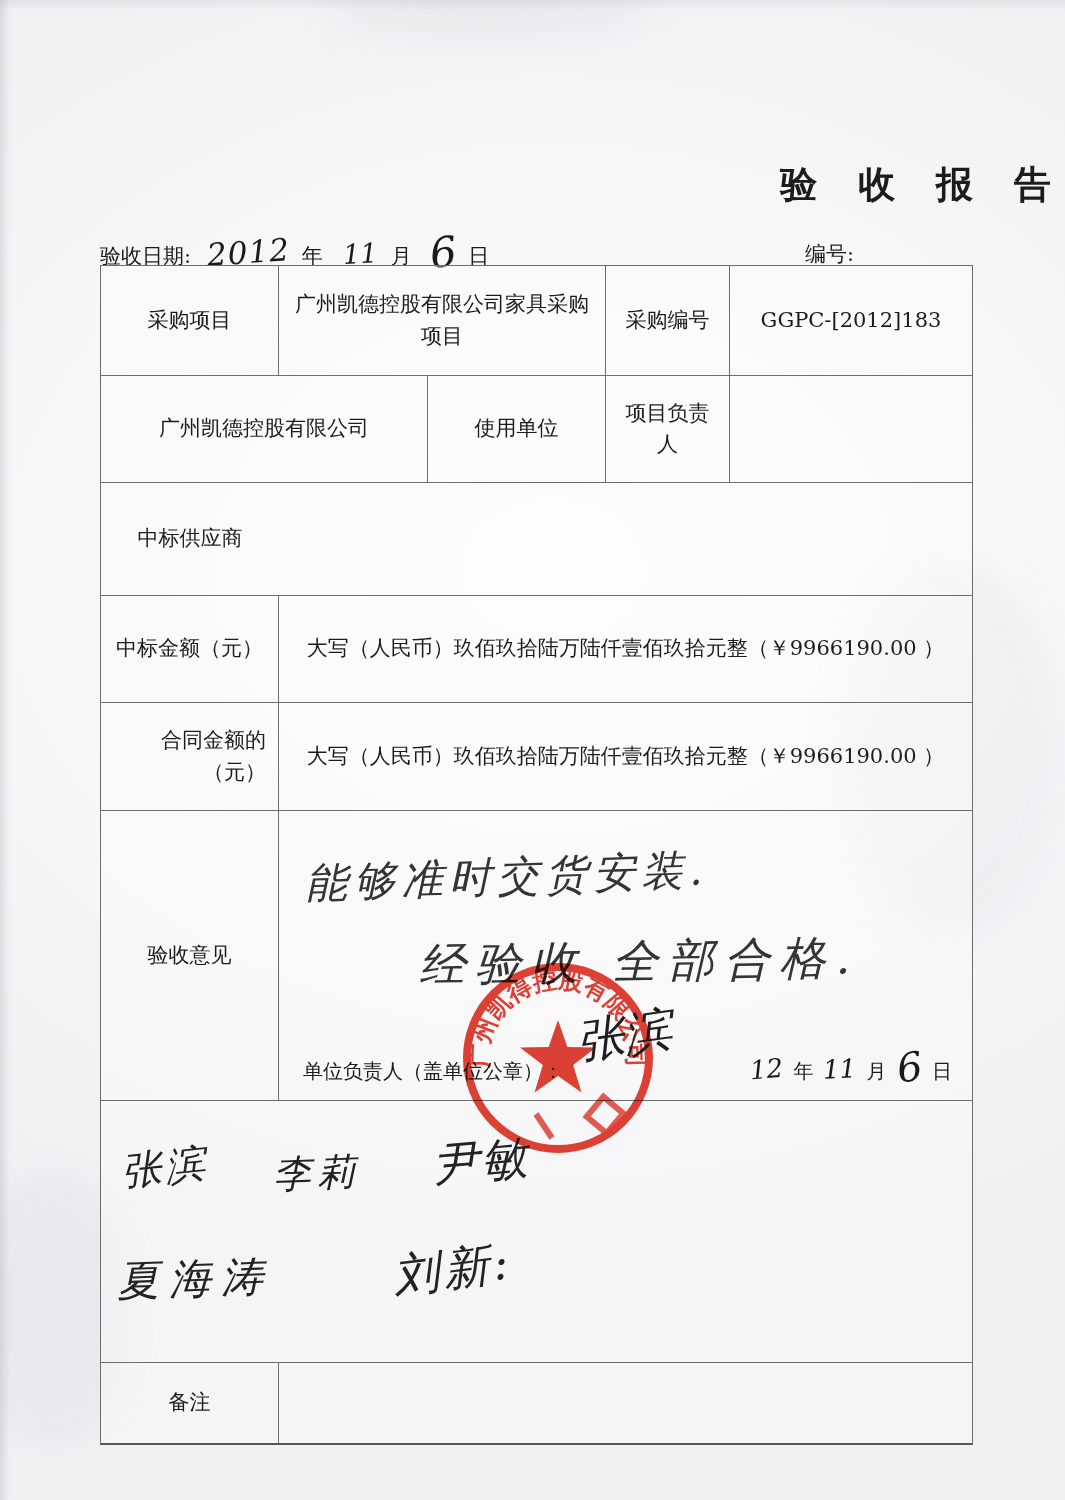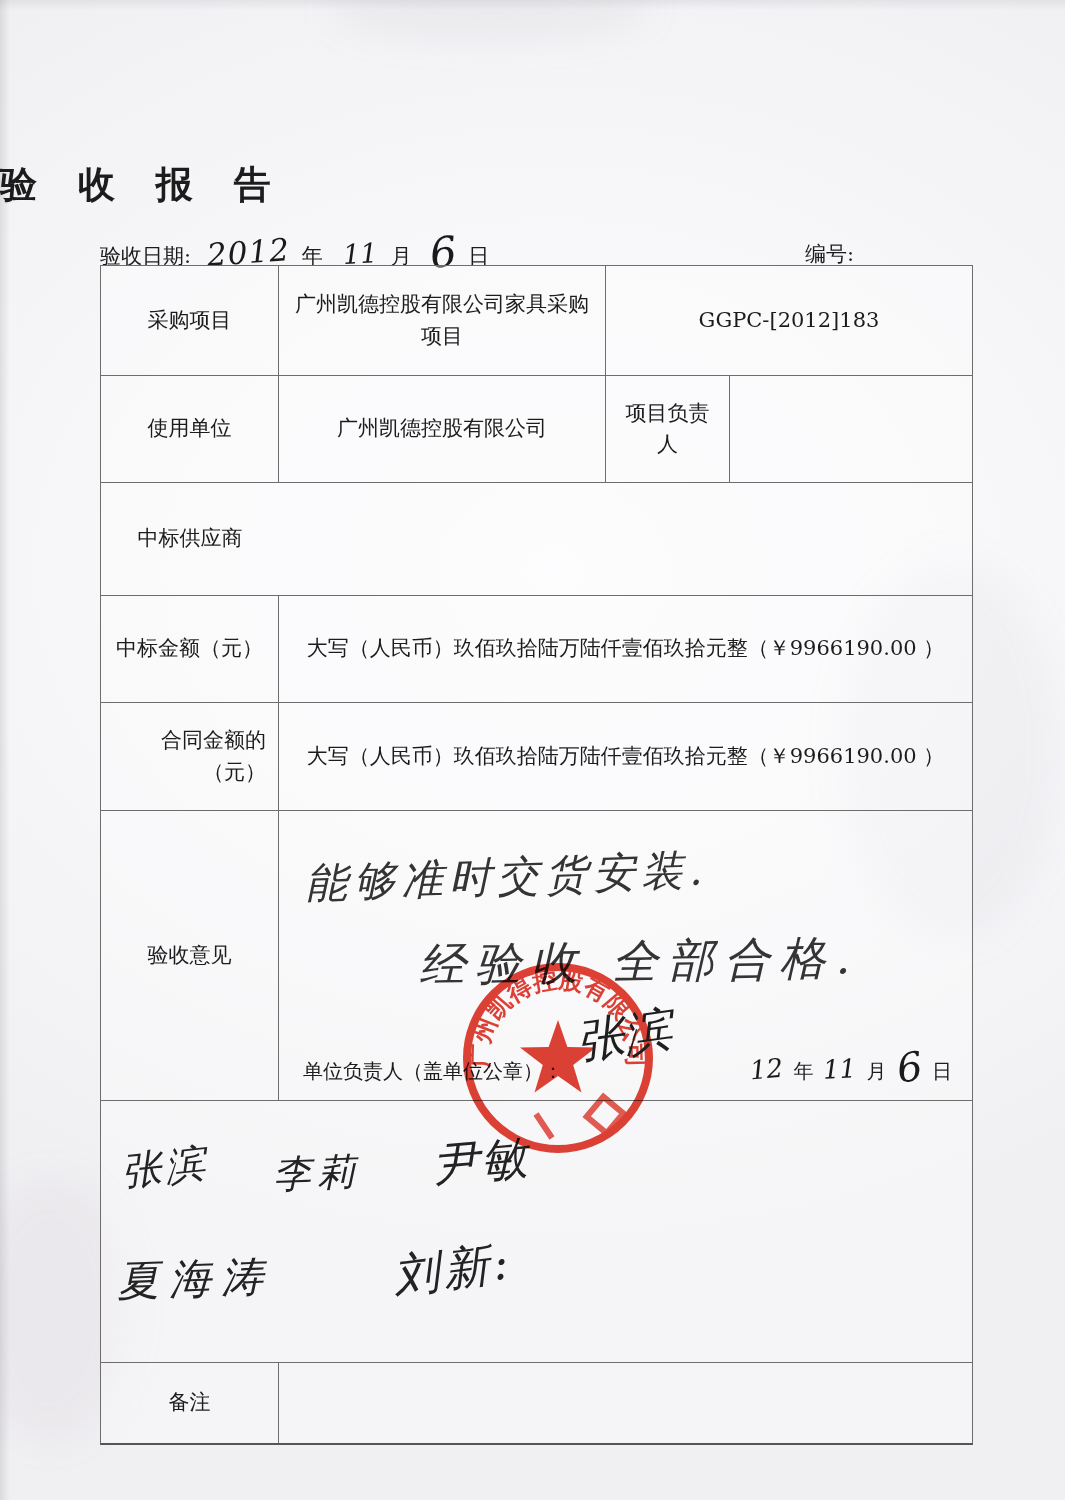--- a/index.html
+++ b/index.html
@@ -15,21 +15,21 @@
   .scan-edge-left{position:absolute;left:0;top:0;width:10px;height:100%;
     background:linear-gradient(90deg, rgba(120,118,125,0.18), rgba(120,118,125,0));}
   .scan-edge-top{position:absolute;left:0;top:0;width:100%;height:10px;
     background:linear-gradient(180deg, rgba(120,118,125,0.12), rgba(120,118,125,0));}
   .scan-blob{position:absolute;border-radius:50%;filter:blur(18px);background:rgba(160,158,166,0.10);}
   .blob1{left:330px;top:-22px;width:320px;height:60px;}
   .blob2{left:840px;top:560px;width:220px;height:380px;background:rgba(160,158,166,0.07);}
   .blob3{left:-30px;top:1180px;width:160px;height:260px;background:rgba(160,158,166,0.08);}
 
   .doc-title{
-    position:absolute;left:0;top:160px;width:100%;text-align:left;
+    position:absolute;left:0;top:160px;width:100%;text-align:right;
     font-size:37px;font-weight:bold;letter-spacing:14px;
     font-family:"DejaVu Serif", serif;
   }
 
   .date-line{position:absolute;left:100px;top:224px;font-size:21px;white-space:nowrap;}
   .date-line .printed{font-family:"DejaVu Serif", serif;}
   .hw{
     font-family:"DejaVu Serif", serif;font-style:italic;color:#1a1a1a;
     display:inline-block;
   }
@@ -126,26 +126,27 @@
     <span class="hw hw-day">6</span>
     <span class="printed">日</span>
   </div>
   <div class="serial-label">编号:</div>
 
   <div class="acceptance-table">
 
     <div class="t-row r1">
       <div class="t-cell c1">采购项目</div>
       <div class="t-cell c2">广州凯德控股有限公司家具采购项目</div>
+      <div class="t-cell c3">采购编号</div>
       <div class="t-cell c4">GGPC-[2012]183</div>
     </div>
 
     <div class="t-row r2">
+      <div class="t-cell c2">广州凯德控股有限公司</div>
       <div class="t-cell c1">使用单位</div>
-      <div class="t-cell c2">广州凯德控股有限公司</div>
       <div class="t-cell c3">项目负责人</div>
       <div class="t-cell c4"></div>
     </div>
 
     <div class="t-row r3">
       <div class="t-cell c1">中标供应商</div>
     </div>
 
     <div class="t-row r4">
       <div class="t-cell c1">中标金额（元）</div>

